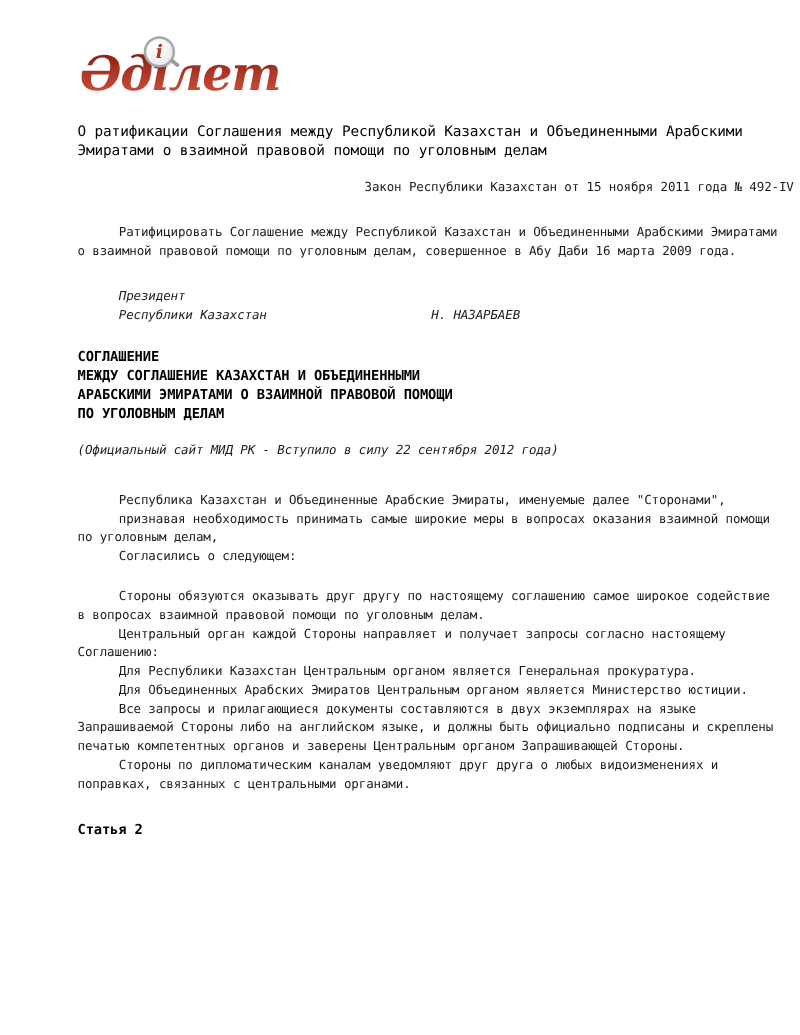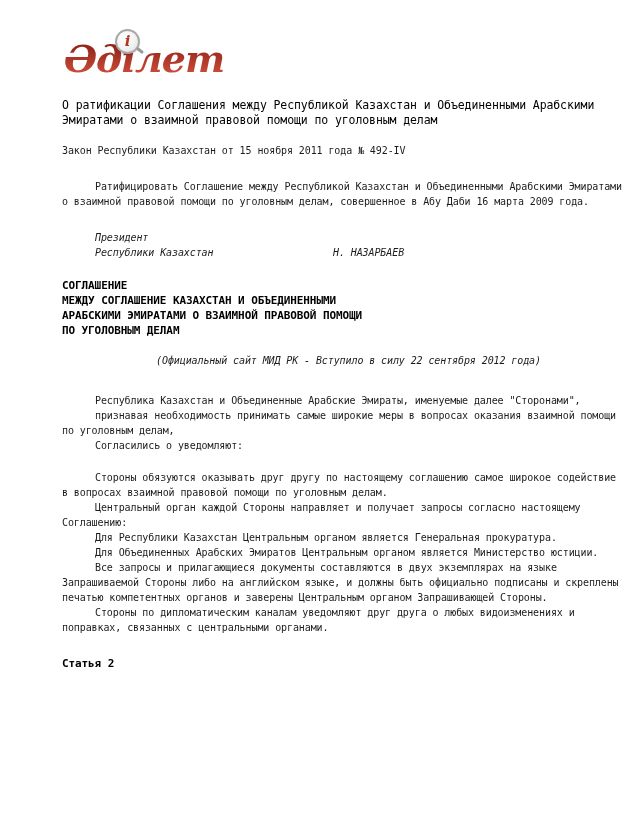--- a/index.html
+++ b/index.html
@@ -73,21 +73,21 @@
   }
 
   
   .doc {
     font-size: 10px;
     line-height: 15px;
     letter-spacing: -0.1px;
   }
   .blk { margin: 0; }
   .doc > .blk:nth-child(1)  { margin-top: 8px; }
-  .doc > .blk:nth-child(2)  { margin-top: 15px; }
+  .doc > .blk:nth-child(2)  { margin-top: 15px; text-align: right; }
   .doc > .blk:nth-child(3)  { margin-top: 21px; }
   .doc > .blk:nth-child(4)  { margin-top: 21px; }
   .doc > .blk:nth-child(5)  { margin-top: 18px; }
   .doc > .blk:nth-child(6)  { margin-top: 15px; }
   .doc > .blk:nth-child(7)  { margin-top: 25px; }
   .doc > .blk:nth-child(8)  { margin-top: 17px; }
   .doc > .blk:nth-child(9)  { margin-top: 21px; }
   .doc > .blk:nth-child(10) { margin-top: 10px; }
 
   .blk.title {
@@ -102,31 +102,31 @@
   .para {
     white-space: pre-wrap;
     text-indent: 33px;
   }
   .heading .hline {
     font-weight: bold;
     font-size: 11px;
     color: #000000;
   }
   .blk.note {
-    text-align: center;
+    text-align: left;
     font-style: italic;
   }
   .blk.signature {
     font-style: italic;
   }
   .sig-line { position: relative; }
   .sig-indent { margin-left: 33px; display: inline-block; }
   .sig-name {
     position: absolute;
-    left: 271px;
+    left: 283px;
     top: 0;
     white-space: nowrap;
     font-style: italic;
   }
 </style>
 </head>
 <body>
 
 <div class="page">
 
@@ -154,21 +154,21 @@
         <div class="hline">СОГЛАШЕНИЕ</div>
         <div class="hline">МЕЖДУ СОГЛАШЕНИЕ КАЗАХСТАН И ОБЪЕДИНЕННЫМИ</div>
         <div class="hline">АРАБСКИМИ ЭМИРАТАМИ О ВЗАИМНОЙ ПРАВОВОЙ ПОМОЩИ</div>
         <div class="hline">ПО УГОЛОВНЫМ ДЕЛАМ</div>
       </div>
       <div class="blk note">(Официальный сайт МИД РК - Вступило в силу 22 сентября 2012 года)</div>
       <div class="blk body">
         <div class="para">Республика Казахстан и Объединенные Арабские Эмираты, именуемые далее "Сторонами",</div>
         <div class="para">признавая необходимость принимать самые широкие меры в вопросах оказания взаимной помощи
 по уголовным делам,</div>
-        <div class="para">Согласились о уведомляют:</div>
+        <div class="para">Согласились о следующем:</div>
       </div>
       <div class="blk body">
         <div class="para">Стороны обязуются оказывать друг другу по настоящему соглашению самое широкое содействие
 в вопросах взаимной правовой помощи по уголовным делам.</div>
         <div class="para">Центральный орган каждой Стороны направляет и получает запросы согласно настоящему
 Соглашению:</div>
         <div class="para">Для Республики Казахстан Центральным органом является Генеральная прокуратура.</div>
         <div class="para">Для Объединенных Арабских Эмиратов Центральным органом является Министерство юстиции.</div>
         <div class="para">Все запросы и прилагающиеся документы составляются в двух экземплярах на языке
 Запрашиваемой Стороны либо на английском языке, и должны быть официально подписаны и скреплены

